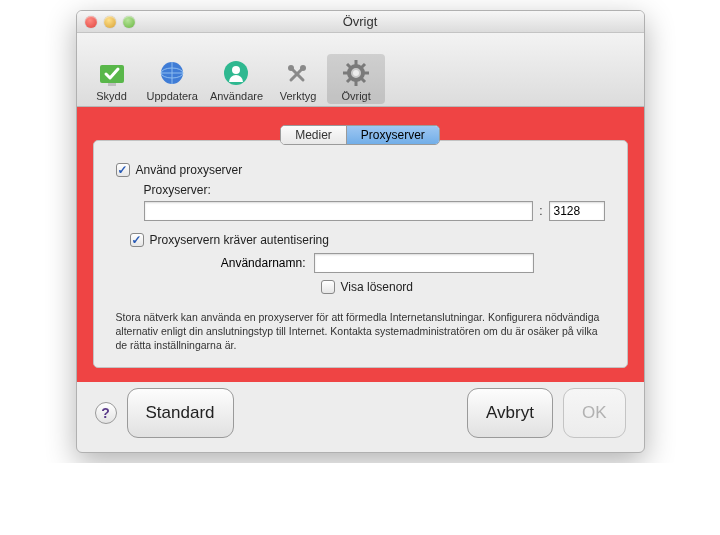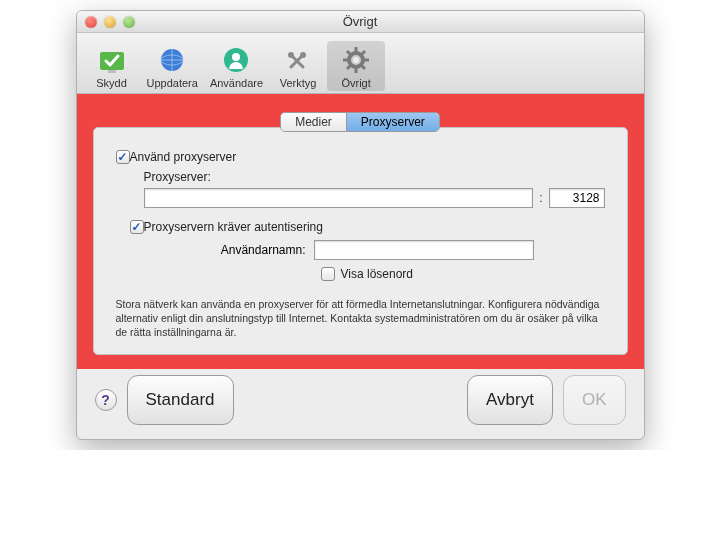--- a/index.html
+++ b/index.html
@@ -46,21 +46,21 @@
   left: 0; right: 0;
   text-align: center;
   font-size: 13px;
   color: #333;
   pointer-events: none;
 }
 .toolbar {
   display: flex;
   background: linear-gradient(#f3f3f3, #dcdcdc);
   border-bottom: 1px solid #b7b7b7;
-  padding: 8px 6px 2px 6px;
+  padding: 21px 6px 2px 6px;
 }
 .tool-item {
   display: flex;
   flex-direction: column;
   align-items: center;
   padding: 3px 6px 2px 6px;
   min-width: 58px;
   border-radius: 4px;
   cursor: default;
 }
@@ -110,20 +110,21 @@
 .groupbox {
   border: 1px solid #c3c3c3;
   border-radius: 5px;
   background: #ededed;
   padding: 22px 22px 14px 22px;
   margin-top: -11px;
 }
 .checkbox-row {
   display: flex;
   align-items: center;
+  gap: 6px;
   margin-bottom: 6px;
 }
 .checkbox-row.indent { margin-left: 14px; }
 .cb {
   width: 14px; height: 14px;
   border: 1px solid #888;
   border-radius: 3px;
   background: linear-gradient(#fff, #e6e6e6);
   display: flex; align-items: center; justify-content: center;
 }
@@ -154,21 +155,21 @@
   font-family: inherit;
 }
 .proxy-line {
   display: flex;
   align-items: center;
   margin: 4px 0 12px 28px;
   gap: 6px;
 }
 .proxy-host { flex: 1; }
 .colon { color: #333; }
-.port { width: 56px; text-align: right; }
+.port { width: 56px; text-align: left; }
 .sub-check {
   display: flex;
   align-items: flex-start;
   gap: 6px;
   margin: 7px 0 0 205px;
 }
 .help-text {
   font-size: 10.5px;
   color: #333;
   line-height: 1.35;

